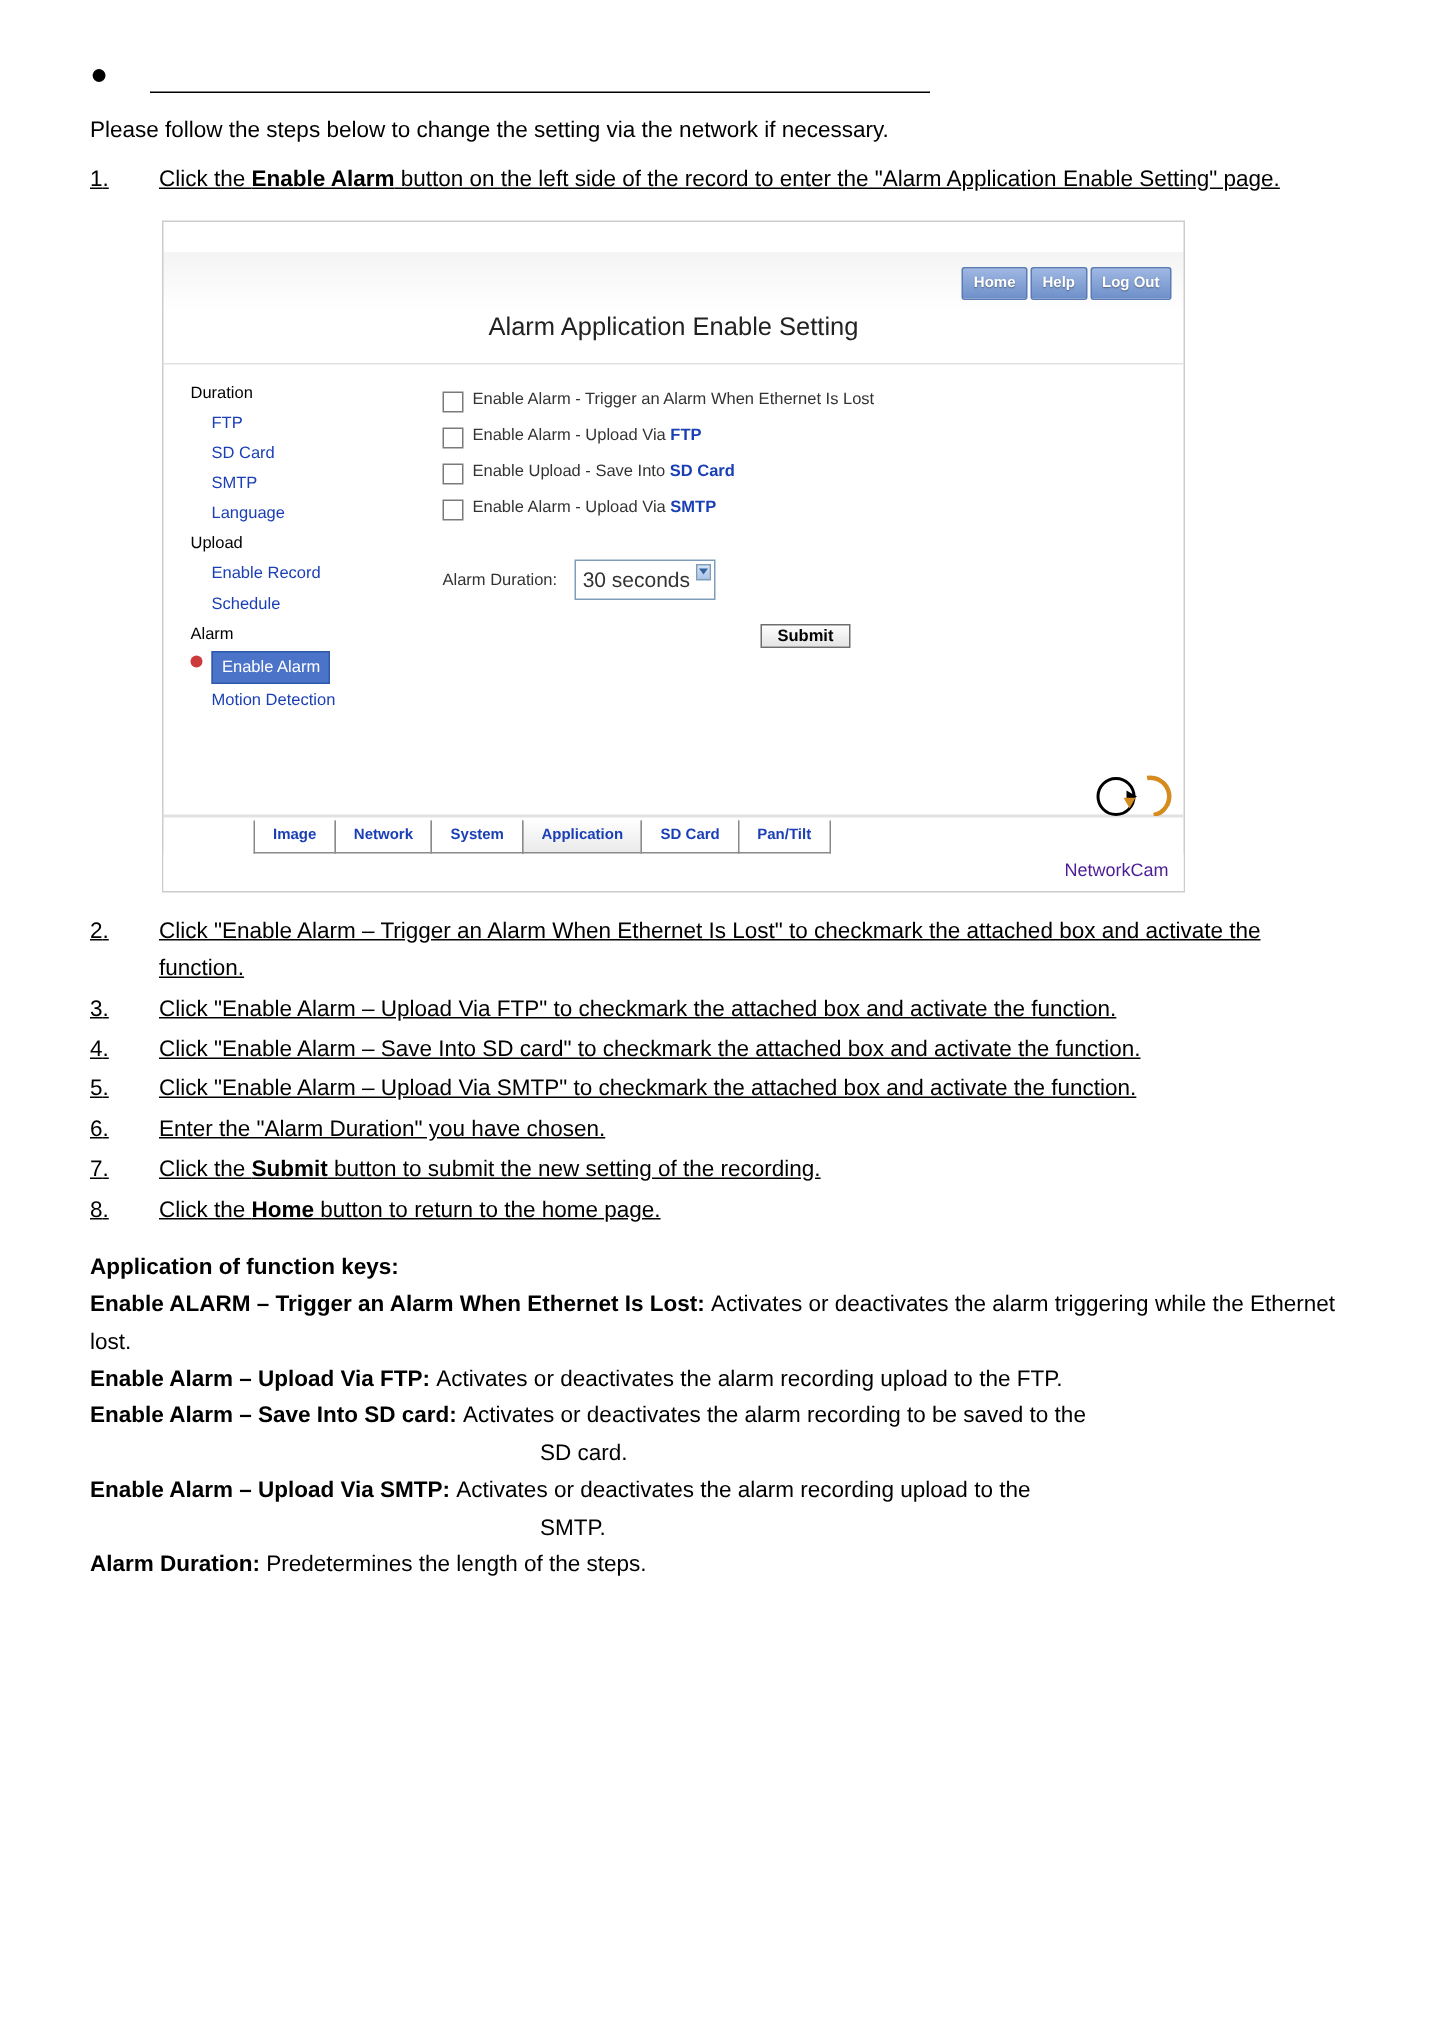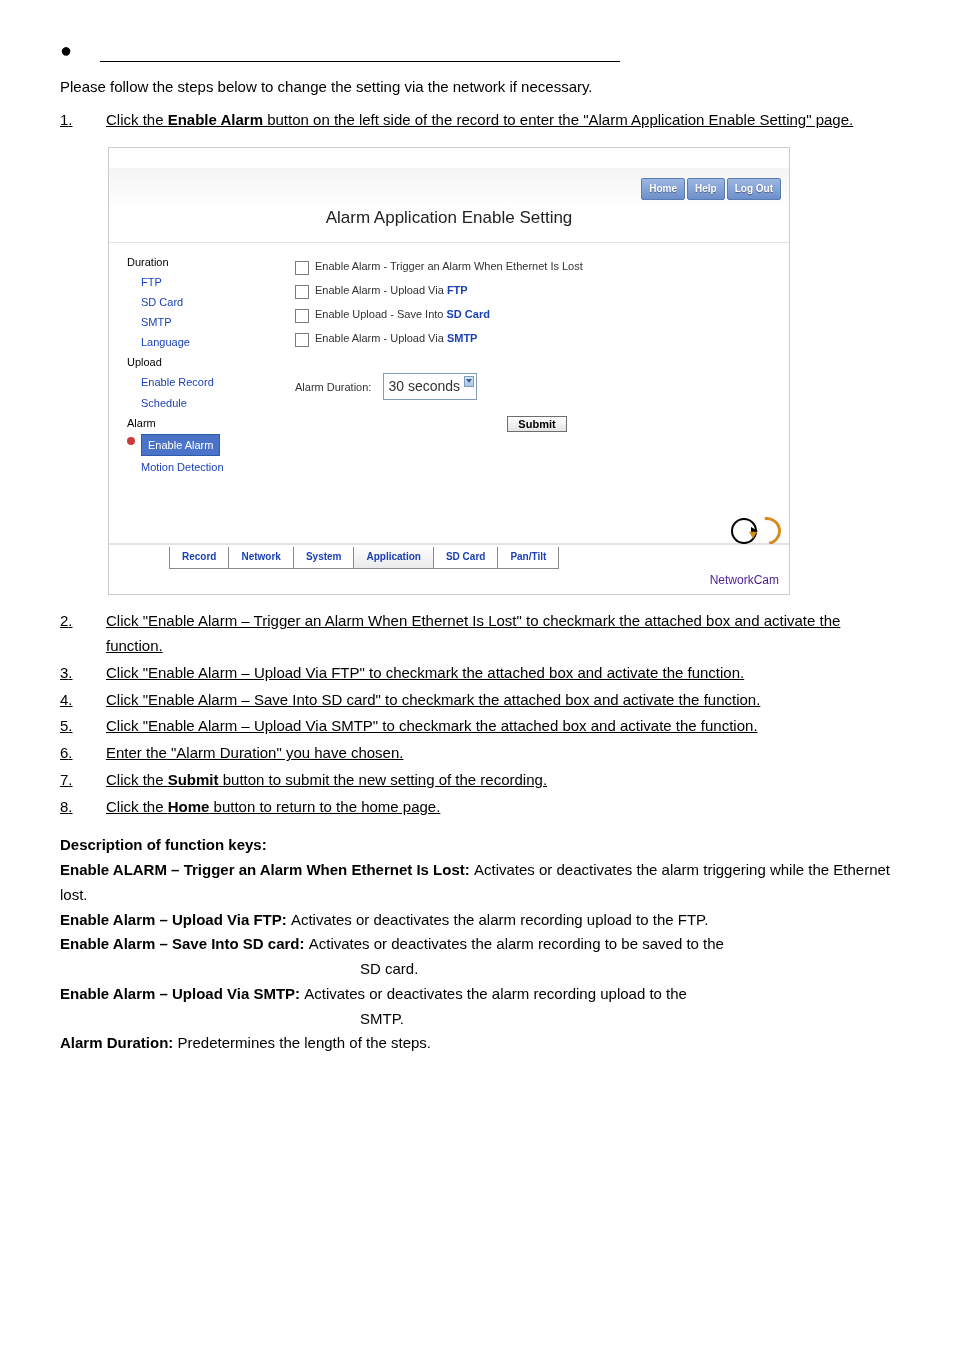--- a/index.html
+++ b/index.html
@@ -280,21 +280,21 @@
       </div>
 
       <div class="corner-logo">
         <span class="g1"></span>
           <span class="g2"></span>
       </div>
     </div>
 
     <div class="tabs-row">
       <div class="tabs">
-        <span class="tab">Record</span>
+        <span class="tab">Image</span>
         <span class="tab">Network</span>
         <span class="tab">System</span>
         <span class="tab sel">Application</span>
         <span class="tab">SD Card</span>
         <span class="tab">Pan/Tilt</span>
       </div>
     </div>
     <div class="footer-label">NetworkCam</div>
   </div>
 </div>
@@ -320,21 +320,21 @@
     <span>Click the </span><span class="bold">Submit</span><span> button to submit the new setting of the recording.</span>
   </div>
     </li>
   <li>
       <div class="step-body">
     <span>Click the </span><span class="bold">Home</span><span> button to return to the home page.</span>
   </div>
     </li>
 </ol>
 
-<div class="section-head">Description of function keys:</div>
+<div class="section-head">Application of function keys:</div>
 
 <div>
   <span class="bold">Enable ALARM – Trigger an Alarm When Ethernet Is Lost: </span><span>Activates or deactivates the alarm triggering while the Ethernet lost.</span>
 </div>
 <div>
   <span class="bold">Enable Alarm – Upload Via FTP: </span><span>Activates or deactivates the alarm recording upload to the FTP.</span>
 </div>
 <div>
   <span class="bold">Enable Alarm – Save Into SD card: </span><span>Activates or deactivates the alarm recording to be saved to the </span>
 </div>

